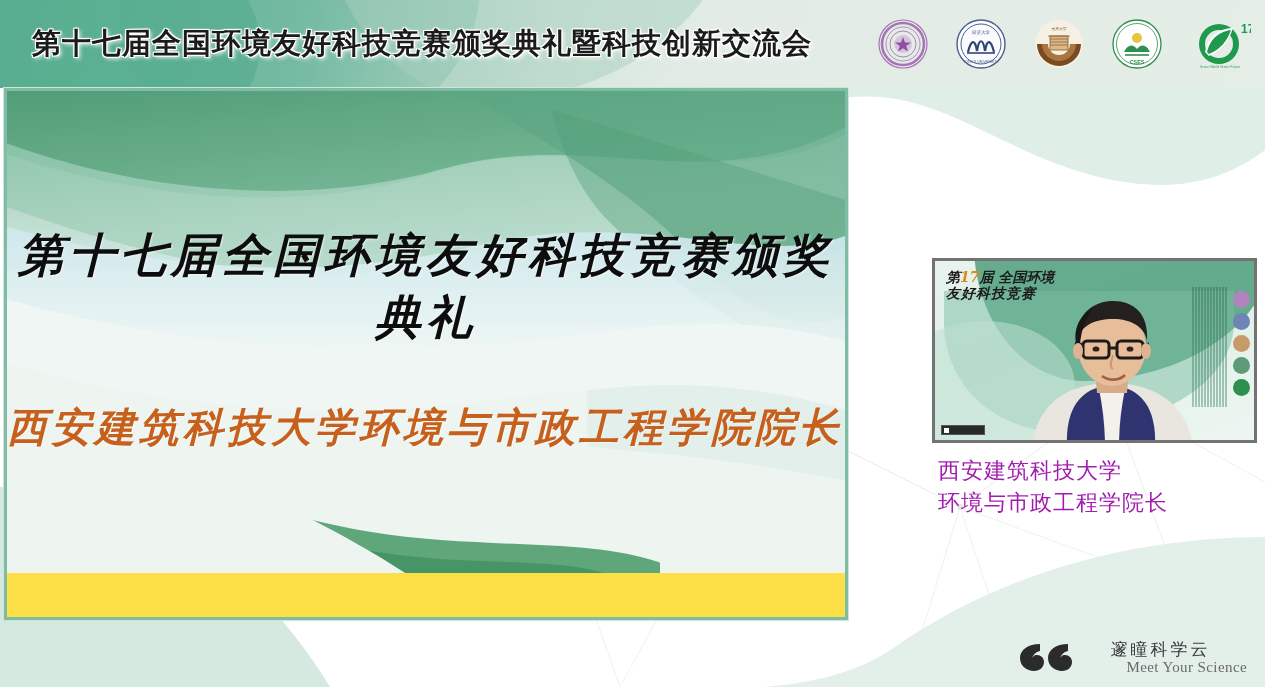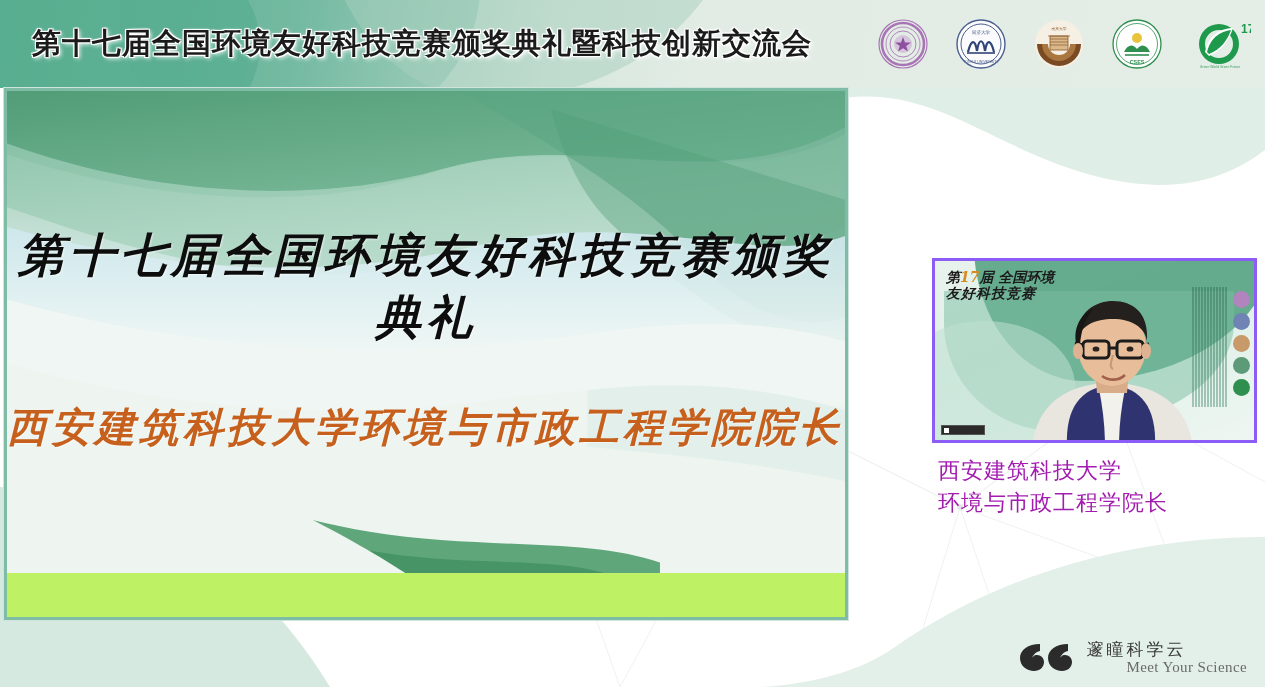--- a/index.html
+++ b/index.html
@@ -38,21 +38,21 @@
     font-family:"DejaVu Sans","Liberation Sans",sans-serif;
   }
   #header-logos { position:absolute; right:14px; top:0; height:88px;
         display:flex; align-items:center; gap:26px; }
   .hlogo { width:52px; height:52px; display:flex; align-items:center; justify-content:center; }
 
   
   #slide {
     position:absolute; left:4px; top:88px; width:844px; height:532px;
     border:3px solid #7fbca6; outline:1px solid #cfe5db;
-    overflow:hidden; background:#bef264;
+    overflow:hidden; background:#fde047;
   }
   #slide .slide-canvas { position:absolute; inset:0; }
   #slide-title {
     position:absolute; left:0; right:0; top:134px; text-align:center;
     font-size:46px; font-weight:bold; color:#0d0d0d; letter-spacing:5px;
     font-family:"DejaVu Serif","Liberation Serif",serif;
     font-style:italic;
     text-shadow:1px 1px 2px rgba(255,255,255,.6);
   }
   #slide-sub {
@@ -61,21 +61,21 @@
     font-family:"DejaVu Serif","Liberation Serif",serif;
     font-style:italic;
     text-shadow:1px 1px 1px rgba(255,255,255,.5);
   }
   #slide-sub .l1 { font-size:40px; display:block; line-height:1.2; }
   #slide-sub .l2 { font-size:40px; display:block; line-height:1.35; }
 
   
   #video-panel {
     position:absolute; left:932px; top:258px; width:325px; height:185px;
-    border:3px solid #8b5cf6; background:#dff0e8; overflow:hidden;
+    border:3px solid #737373; background:#dff0e8; overflow:hidden;
   }
   #video-inner { position:absolute; inset:0; }
   .vid-backdrop { position:absolute; inset:0; background:linear-gradient(160deg,#e9f3ee 0%,#dcefe6 40%,#eef6f2 100%); }
   .vid-wave1 { position:absolute; right:-20px; top:-30px; width:300px; height:150px;
         background:#4f9f7c; border-radius:0 0 70% 40%/0 0 100% 100%; opacity:.85; }
   .vid-wave2 { position:absolute; right:20px; top:30px; width:290px; height:140px;
         background:#7cbda2; border-radius:0 0 80% 50%/0 0 100% 100%; opacity:.5; }
   .vid-wave3 { position:absolute; left:-40px; top:60px; width:180px; height:130px;
         background:#bfe0d2; border-radius:50%; opacity:.55; }
   .vid-text { position:absolute; left:11px; top:8px; line-height:1.15;
@@ -102,21 +102,21 @@
   }
   #speaker-org1, #speaker-org2 {
     font-size:22px; color:#a21caf; letter-spacing:1px; line-height:1.45;
     font-family:"DejaVu Sans","Liberation Sans",sans-serif;
   }
 
   
   #brand { position:absolute; right:18px; bottom:12px; display:flex; align-items:center; gap:10px; }
   #brand-text { line-height:1.1; }
   #brand-cn { font-size:17px; color:#3a3a3a; letter-spacing:3px;
-        font-family:"DejaVu Sans","Liberation Sans",sans-serif; }
+        font-family:"DejaVu Sans","Liberation Sans",sans-serif;margin-left:24px; }
   #brand-en { font-size:15px; color:#6a6a6a; letter-spacing:.4px;
         font-family:Liberation Serif, serif;padding-left:40px; }
 </style>
 </head>
 <body>
 
 <div id="page-bg">
   <svg class="wave-r" viewBox="0 0 420 200" preserveAspectRatio="none">
     <path d="M0,18 C90,6 150,70 250,96 C330,116 380,100 420,70 L420,0 L0,0 Z" fill="#dfeee6"></path>
   </svg>

